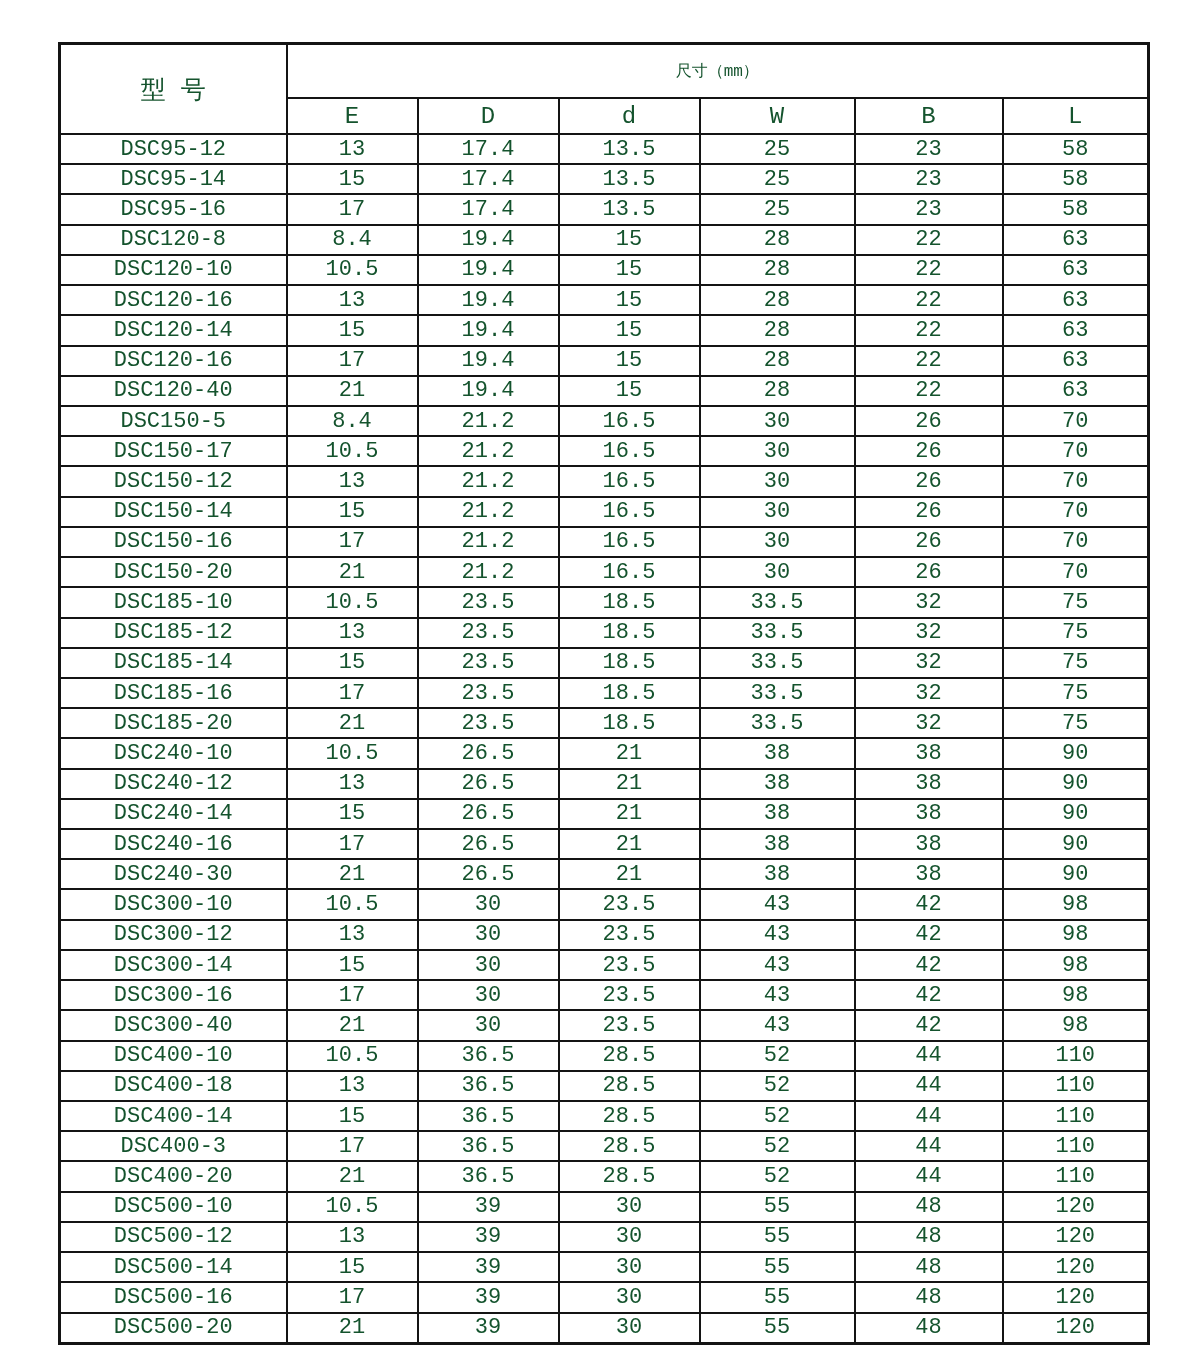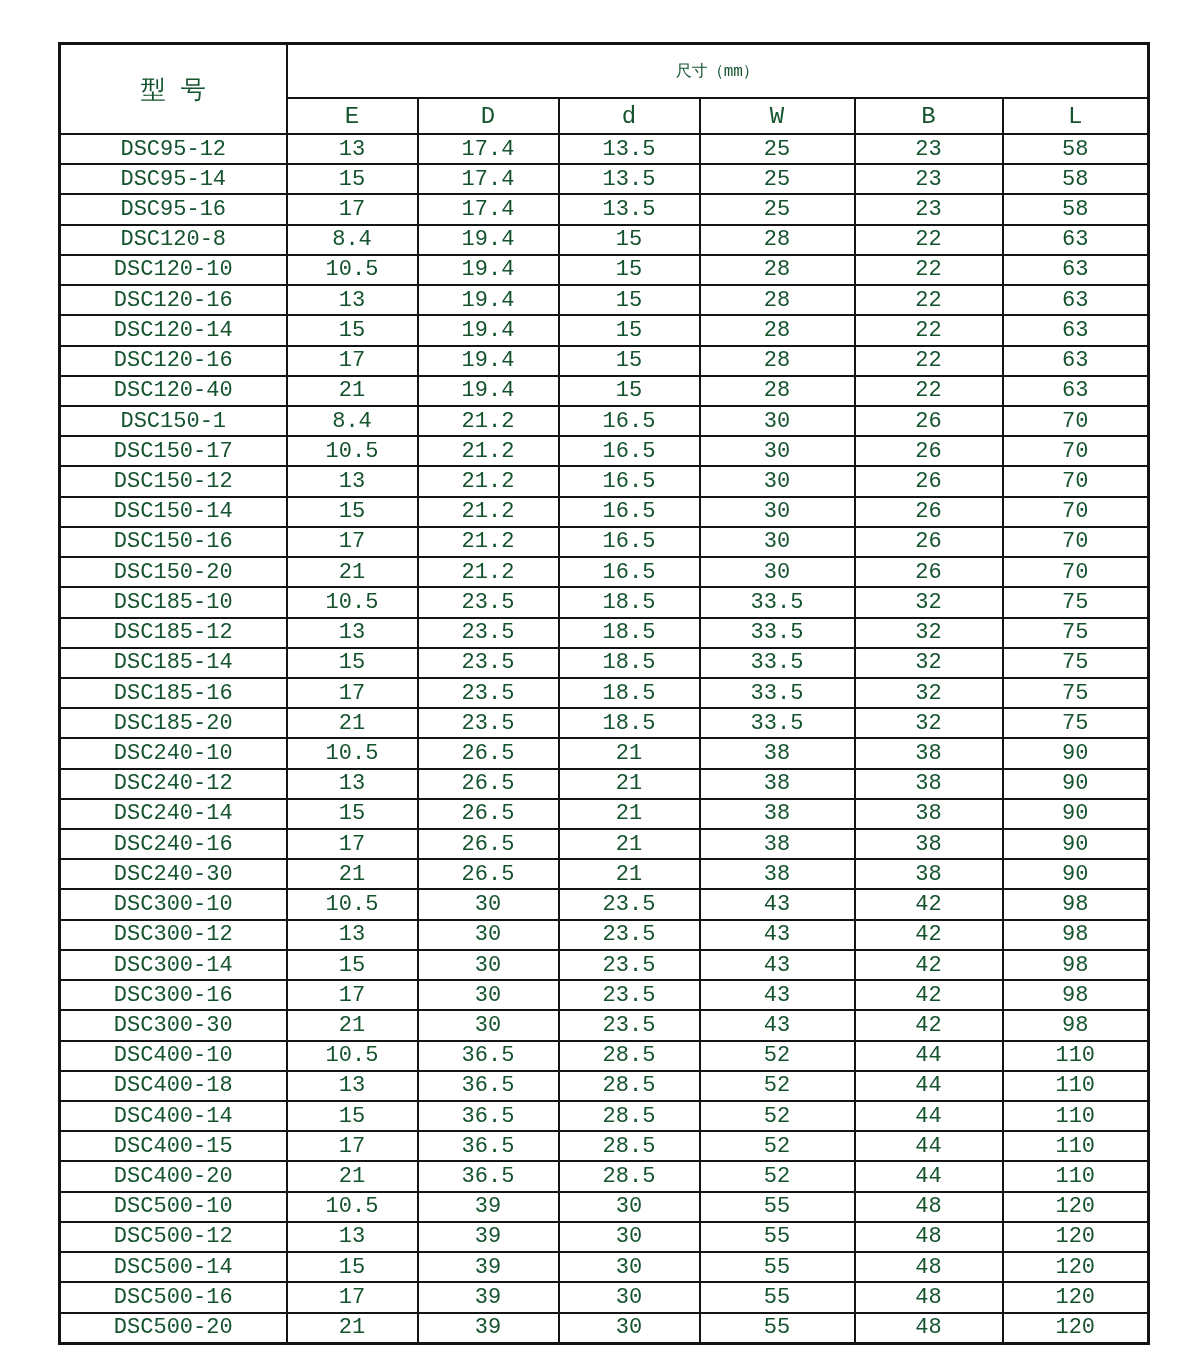--- a/index.html
+++ b/index.html
@@ -163,21 +163,21 @@
     <td>DSC120-40</td>
     <td>21</td>
     <td>19.4</td>
     <td>15</td>
     <td>28</td>
     <td>22</td>
     <td>63</td>
   </tr>
 
   <tr class="data-row">
-    <td>DSC150-1</td>
+    <td>DSC150-5</td>
     <td>8.4</td>
     <td>21.2</td>
     <td>16.5</td>
     <td>30</td>
     <td>26</td>
     <td>70</td>
   </tr>
 
   <tr class="data-row">
     <td>DSC150-17</td>
@@ -363,21 +363,21 @@
     <td>DSC300-16</td>
     <td>17</td>
     <td>30</td>
     <td>23.5</td>
     <td>43</td>
     <td>42</td>
     <td>98</td>
   </tr>
 
   <tr class="data-row">
-    <td>DSC300-30</td>
+    <td>DSC300-40</td>
     <td>21</td>
     <td>30</td>
     <td>23.5</td>
     <td>43</td>
     <td>42</td>
     <td>98</td>
   </tr>
 
   <tr class="data-row">
     <td>DSC400-10</td>
@@ -403,21 +403,21 @@
     <td>DSC400-14</td>
     <td>15</td>
     <td>36.5</td>
     <td>28.5</td>
     <td>52</td>
     <td>44</td>
     <td>110</td>
   </tr>
 
   <tr class="data-row">
-    <td>DSC400-15</td>
+    <td>DSC400-3</td>
     <td>17</td>
     <td>36.5</td>
     <td>28.5</td>
     <td>52</td>
     <td>44</td>
     <td>110</td>
   </tr>
 
   <tr class="data-row">
     <td>DSC400-20</td>

